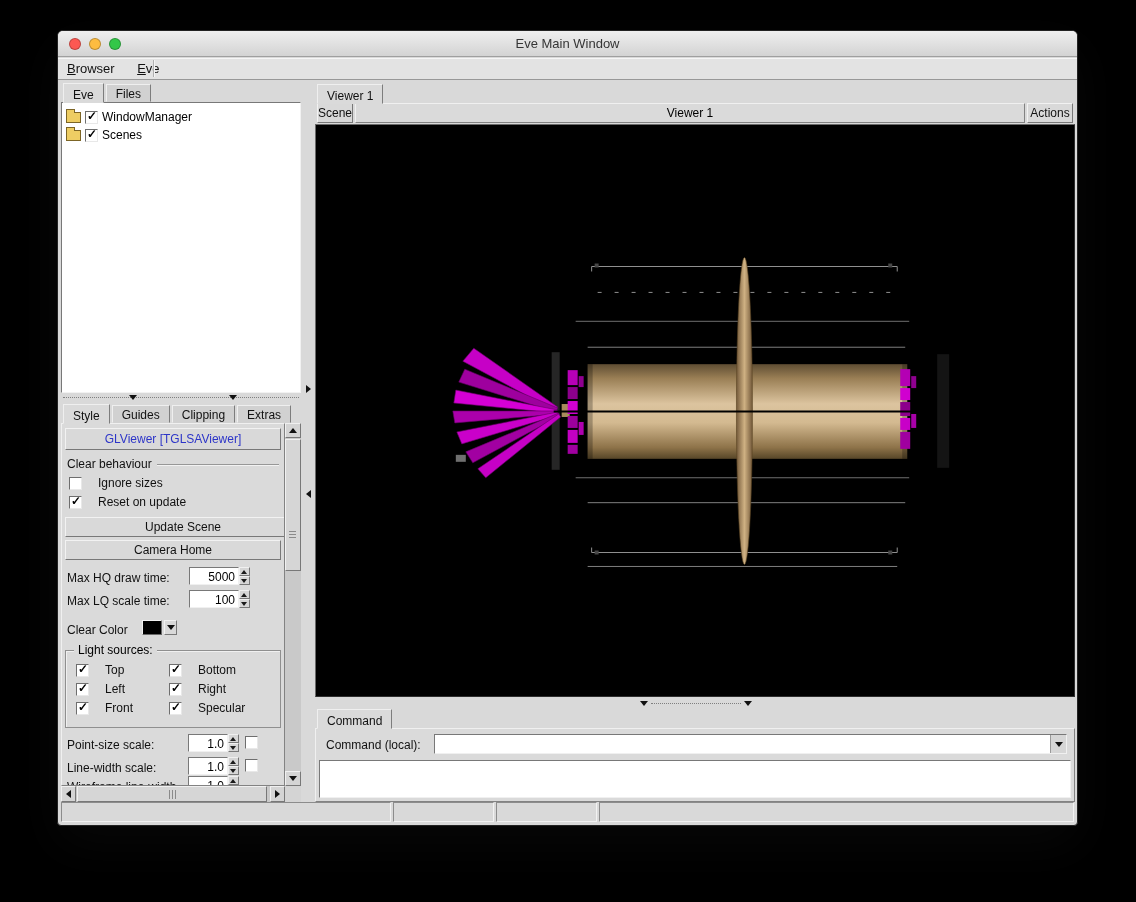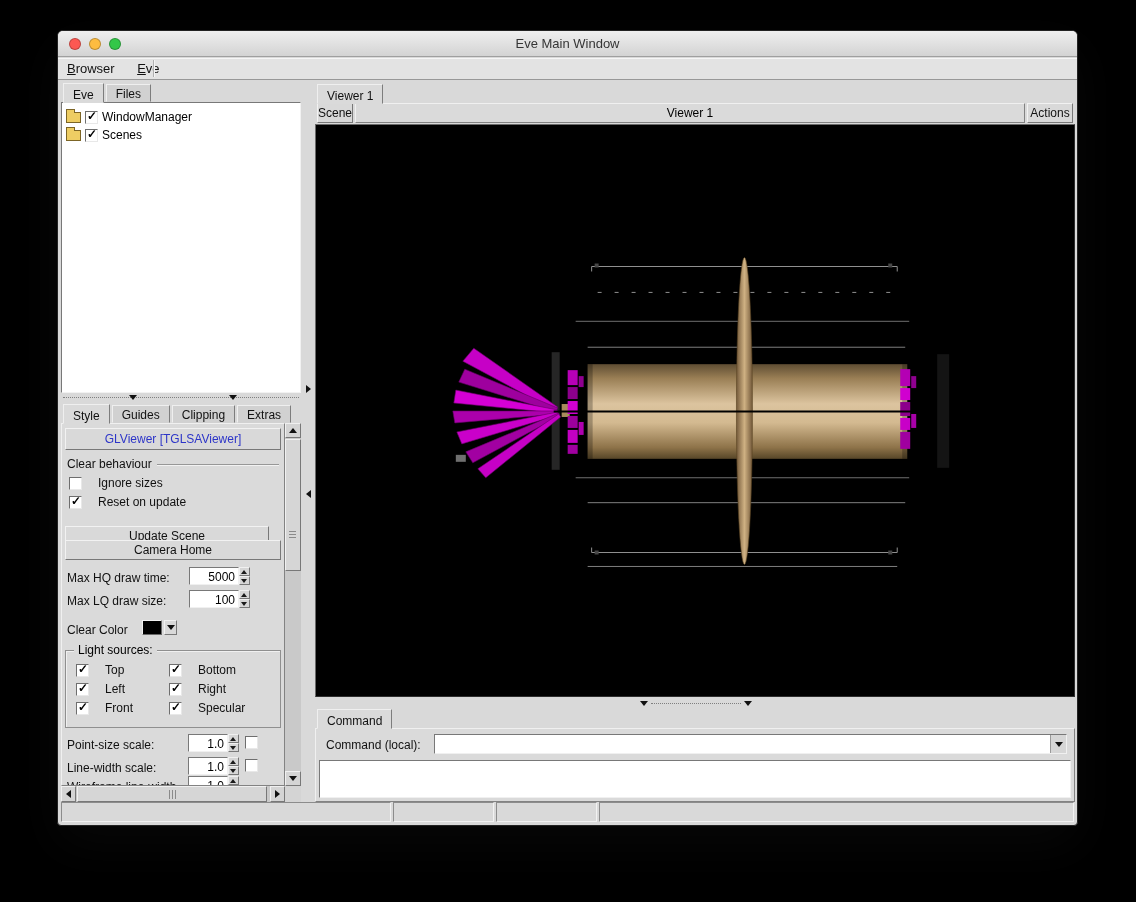--- a/index.html
+++ b/index.html
@@ -130,31 +130,31 @@
 
           <div class="cbrow" style="left:7px;top:52px">
             <span class="cb"></span>
             <span>Ignore sizes</span>
           </div>
           <div class="cbrow" style="left:7px;top:71px">
             <span class="cb checked"></span>
             <span>Reset on update</span>
           </div>
 
-          <div class="btn" style="left:3px;top:102px;width:204px;height:20px">Update Scene</div>
+          <div class="btn" style="left:3px;top:93px;width:236px;height:20px">Update Scene</div>
           <div class="btn" style="left:3px;top:116px;width:216px;height:20px">Camera Home</div>
 
           <span class="lbl" style="left:5px;top:147px">Max HQ draw time:</span>
           <span class="numentry" style="left:127px;top:143px;width:50px;height:18px">5000</span>
           <span class="spin" style="left:177px;top:143px;height:18px">
             <span class="u"></span>
             <span class="d"></span>
           </span>
 
-          <span class="lbl" style="left:5px;top:170px">Max LQ draw size:</span>
+          <span class="lbl" style="left:5px;top:170px">Max LQ scale time:</span>
           <span class="numentry" style="left:127px;top:166px;width:50px;height:18px">100</span>
           <span class="spin" style="left:177px;top:166px;height:18px">
             <span class="u"></span>
             <span class="d"></span>
           </span>
 
           <span class="lbl" style="left:5px;top:199px">Clear Color</span>
           <span class="swatch" style="left:80px;top:196px;width:20px;height:15px"></span>
           <span class="btn" style="left:102px;top:196px;width:13px;height:15px">
               <span class="tri down"></span>

